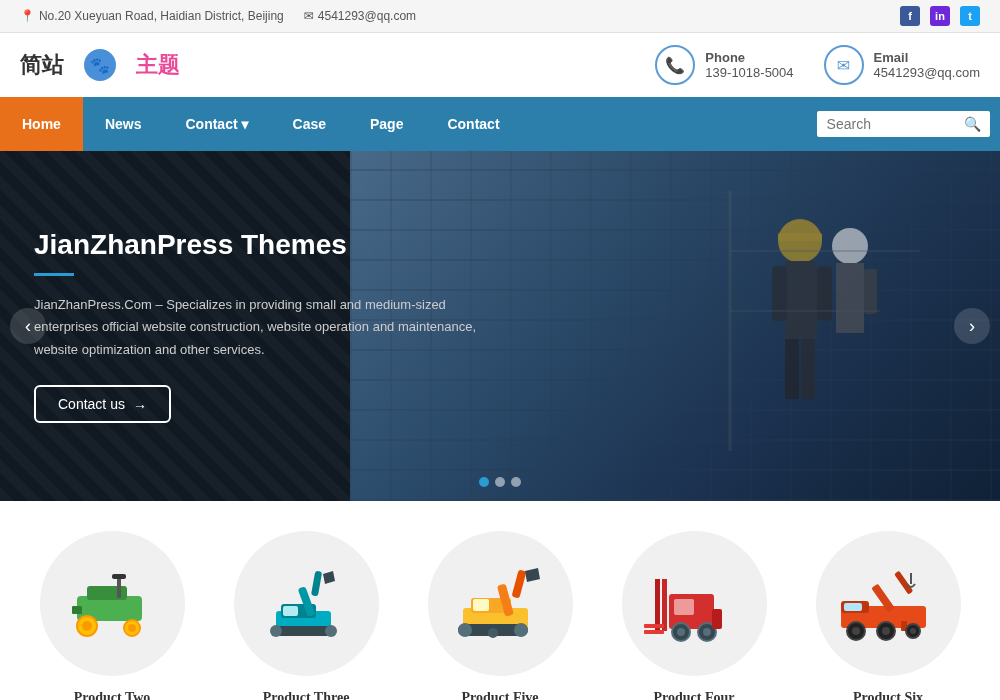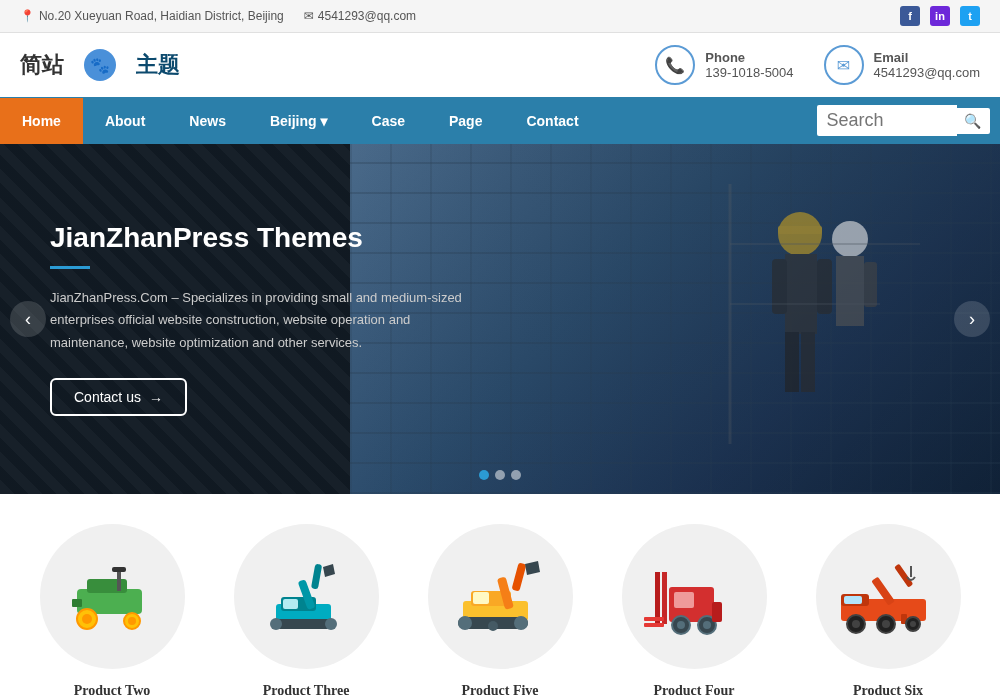--- a/index.html
+++ b/index.html
@@ -38,60 +38,60 @@
     }
     .logo { display: flex; align-items: center; gap: 20px; }
     .logo-text-cn { font-size: 22px; color: #333; font-weight: bold; }
     .logo-paw {
       width: 32px; height: 32px;
       background: #4a90d9;
       border-radius: 50%;
       display: flex; align-items: center; justify-content: center;
       color: white; font-size: 16px;
     }
-    .logo-text-cn2 { font-size: 22px; color: #0c4a6e; font-weight: bold; }
+    .logo-text-cn2 { font-size: 22px; color: #ec4899; font-weight: bold; }
     .header-contact { display: flex; gap: 30px; align-items: center; }
     .contact-item { display: flex; align-items: center; gap: 10px; }
     .contact-icon {
       width: 40px; height: 40px; border-radius: 50%; border: 2px solid #5b9bd5;
       display: flex; align-items: center; justify-content: center;
       color: #5b9bd5; font-size: 16px;
     }
     .contact-info .label { font-size: 13px; color: #555; font-weight: bold; }
     .contact-info .value { font-size: 13px; color: #555; }
 
     
     .nav {
       background: #2b7faa;
       display: flex;
       align-items: center;
       padding: 0 0 0 0;
     }
     .nav-items { display: flex; flex: 1; }
     .nav-item {
       padding: 0 22px;
-      height: 46px;
+      height: 54px;
       display: flex; align-items: center;
       color: #fff;
       font-size: 14px;
       font-weight: 600;
       cursor: pointer;
       text-decoration: none;
       position: relative;
     }
     .nav-item.active { background: #e8701a; color: #fff; }
     .nav-search {
       display: flex; align-items: center;
       margin-left: auto;
       padding: 8px 10px;
     }
     .nav-search input {
       border: none; outline: none;
       padding: 5px 10px;
-      font-size: 18px;
+      font-size: 14px;
       width: 140px;
       border-radius: 2px 0 0 2px;
     }
     .nav-search button {
       background: #fff; border: none; cursor: pointer;
       padding: 5px 8px;
       border-radius: 0 2px 2px 0;
       font-size: 14px;
       color: #555;
     }
@@ -107,21 +107,21 @@
     }
     .hero-bg {
       position: absolute; top: 0; left: 0; right: 0; bottom: 0;
       background:
         linear-gradient(rgba(0,0,0,0.45), rgba(0,0,0,0.45)),
         repeating-linear-gradient(45deg, #2a3a4a 0px, #2a3a4a 10px, #1e2e3e 10px, #1e2e3e 20px);
       
     }
     .hero-content {
       position: relative; z-index: 2;
-      padding: 0 50px;
+      padding: 0 34px;
       max-width: 520px;
     }
     .hero-title {
       font-size: 28px; font-weight: bold; color: #fff;
       margin-bottom: 12px;
     }
     .hero-divider {
       width: 40px; height: 3px; background: #2b9bd4;
       margin-bottom: 18px;
     }
@@ -226,23 +226,22 @@
         <div class="label">Email</div>
         <div class="value">4541293@qq.com</div>
       </div>
     </div>
   </div>
 </div>
 
 <nav class="nav">
   <div class="nav-items">
     <a class="nav-item active">Home</a>
-    <a class="nav-item">About</a>
     <a class="nav-item">News</a>
-    <a class="nav-item">Beijing ▾</a>
+    <a class="nav-item">Contact ▾</a>
     <a class="nav-item">Case</a>
     <a class="nav-item">Page</a>
     <a class="nav-item">Contact</a>
   </div>
   <div class="nav-search">
     <input type="text" placeholder="Search" style="">
     <button>🔍</button>
   </div>
 </nav>
 

